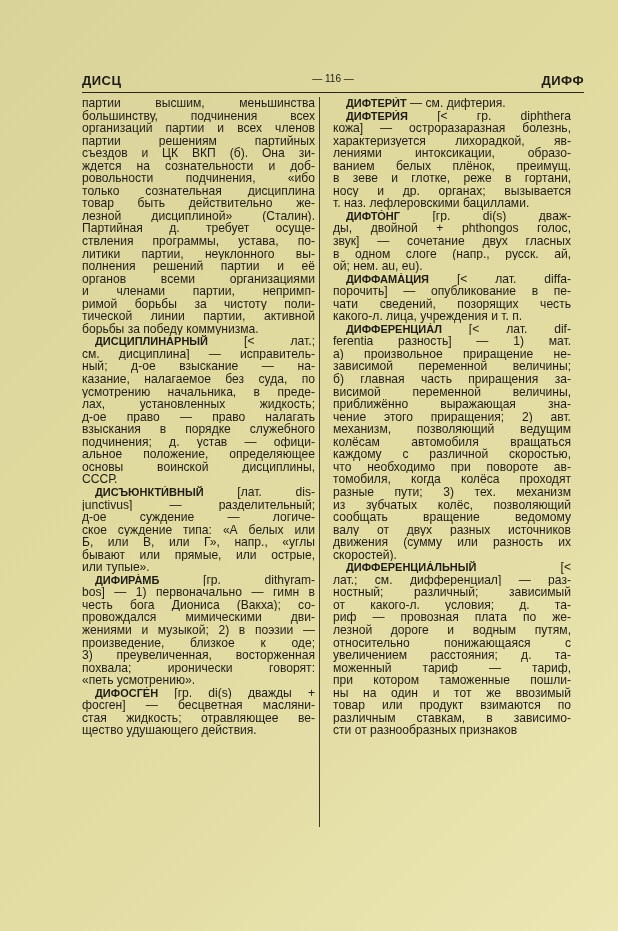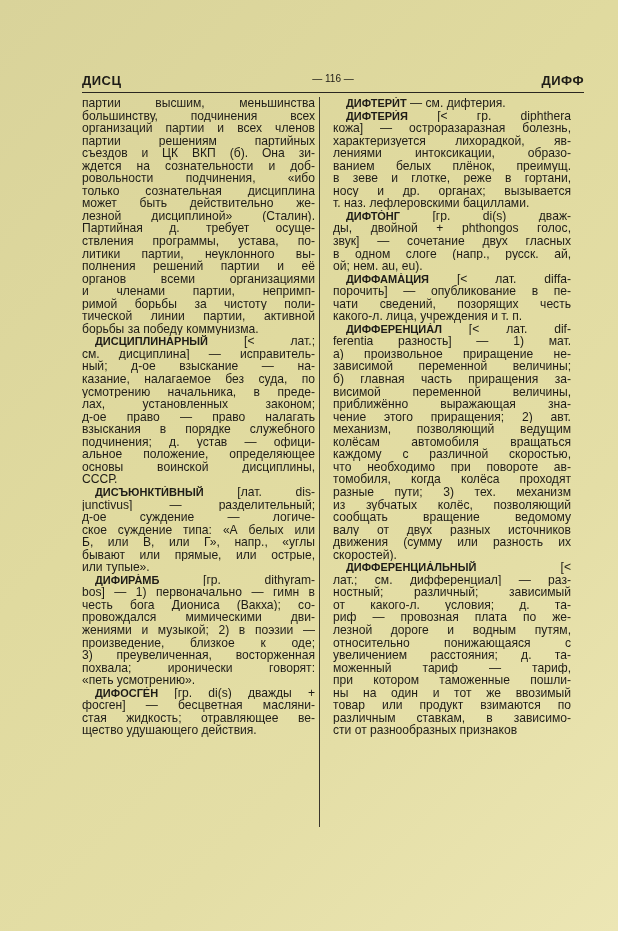--- a/index.html
+++ b/index.html
@@ -52,39 +52,39 @@
 
     <div class="col col-left">
       <span class="line">партии высшим, меньшинства</span>
       <span class="line">большинству, подчинения всех</span>
       <span class="line">организаций партии и всех членов</span>
       <span class="line">партии решениям партийных</span>
       <span class="line">съездов и ЦК ВКП (б). Она зи-</span>
       <span class="line">ждется на сознательности и доб-</span>
       <span class="line">ровольности подчинения, «ибо</span>
       <span class="line">только сознательная дисциплина</span>
-      <span class="line">может быть действительно же-</span>
+      <span class="line">товар быть действительно же-</span>
       <span class="line">лезной дисциплиной» (Сталин).</span>
       <span class="line">Партийная д. требует осуще-</span>
       <span class="line">ствления программы, устава, по-</span>
       <span class="line">литики партии, неуклонного вы-</span>
       <span class="line">полнения решений партии и её</span>
       <span class="line">органов всеми организациями</span>
       <span class="line">и членами партии, непримп-</span>
       <span class="line">римой борьбы за чистоту поли-</span>
       <span class="line">тической линии партии, активной</span>
       <span class="line last">борьбы за победу коммунизма.</span>
 
       <div>
         <span class="line indent"><b class="hw">ДИСЦИПЛИНА́РНЫЙ</b> <span>[&lt; лат.;</span></span>
         <span class="line">см. дисциплина] — исправитель-</span>
         <span class="line">ный; д-ое взыскание — на-</span>
         <span class="line">казание, налагаемое без суда, по</span>
         <span class="line">усмотрению начальника, в преде-</span>
-        <span class="line">лах, установленных законом;</span>
+        <span class="line">лах, установленных жидкость;</span>
         <span class="line">д-ое право — право налагать</span>
         <span class="line">взыскания в порядке служебного</span>
         <span class="line">подчинения; д. устав — офици-</span>
         <span class="line">альное положение, определяющее</span>
         <span class="line">основы воинской дисциплины,</span>
         <span class="line last">СССР.</span>
       </div>
 
       <div>
         <span class="line indent"><b class="hw">ДИСЪЮНКТИ́ВНЫЙ</b> <span>[лат. dis-</span></span>

